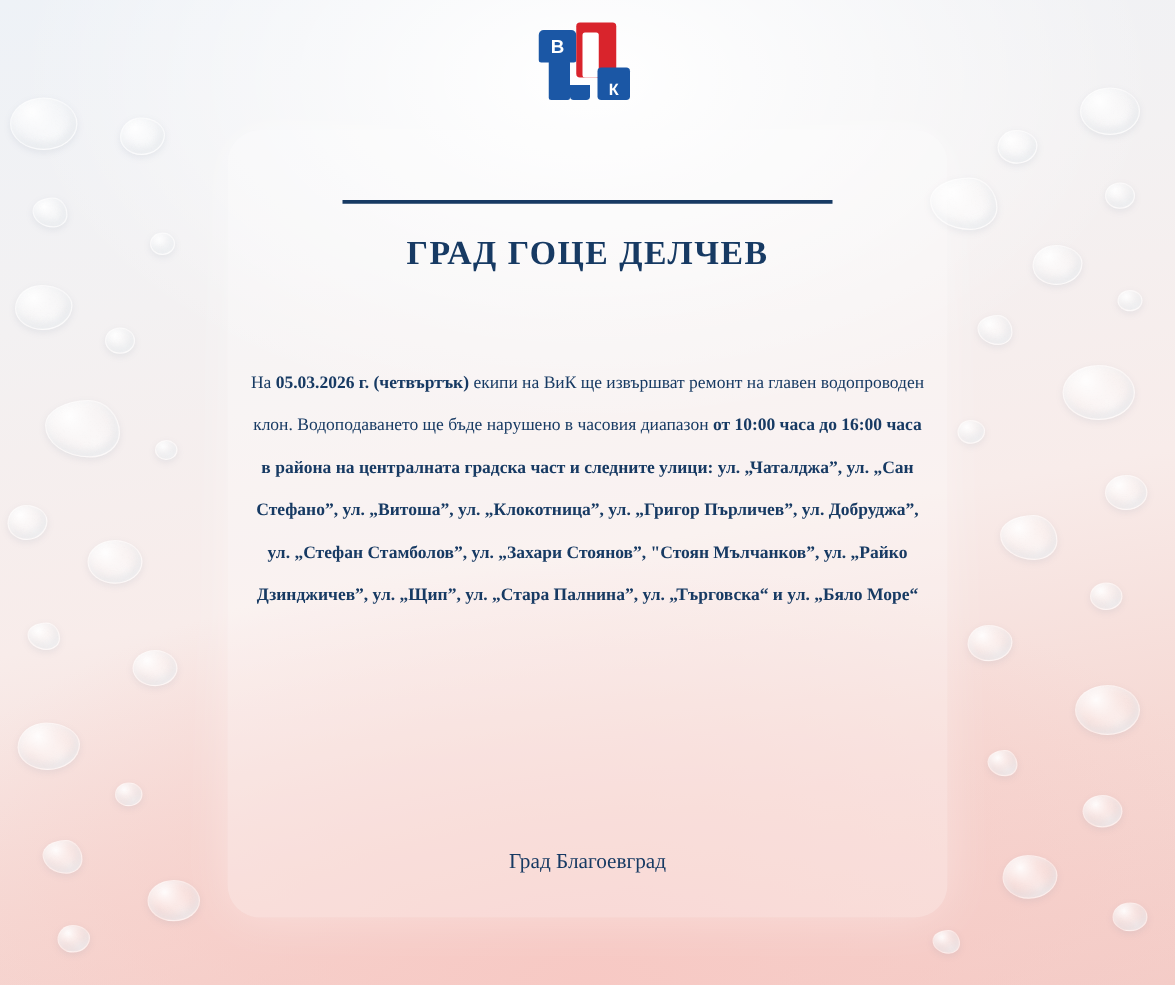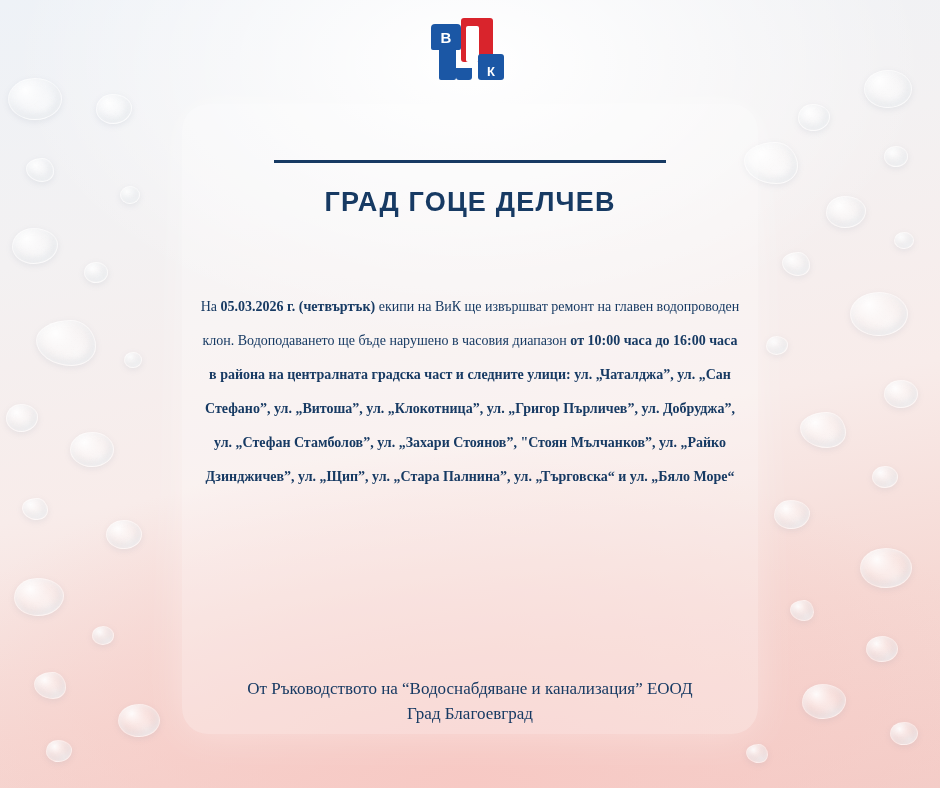--- a/index.html
+++ b/index.html
@@ -144,21 +144,21 @@
     margin: 0;
   }
   #rule {
     width: 392px;
     height: 3px;
     margin: 26px auto 0;
     background: #173a63;
   }
   #city {
     margin: 24px 14px 0;
-    font-family: Liberation Sans, sans-serif;
+    font-family: Liberation Serif, serif;
     font-weight: bold;
     font-size: 27px;
     letter-spacing: 1.2px;
     color: #173a63;
   }
 
   
   #body-text {
     position: absolute;
     left: 200px;
@@ -242,17 +242,16 @@
   <div id="heading">
     <div id="rule"></div>
     <div id="city">ГРАД ГОЦЕ ДЕЛЧЕВ</div>
   </div>
 
   <div id="body-text">
     <span>На </span><b>05.03.2026 г. (четвъртък)</b><span> екипи на ВиК ще извършват ремонт на главен водопроводен клон. Водоподаването ще бъде нарушено в часовия диапазон </span><b class="emph">от 10:00 часа до 16:00 часа в района на централната градска част и следните улици: ул. „Чаталджа”, ул. „Сан Стефано”, ул. „Витоша”, ул. „Клокотница”, ул. „Григор Пърличев”, ул. Добруджа”, ул. „Стефан Стамболов”, ул. „Захари Стоянов”, "Стоян Мълчанков”, ул. „Райко Дзинджичев”, ул. „Щип”, ул. „Стара Палнина”, ул. „Търговска“ и ул. „Бяло Море“</b>
   </div>
 
   <div id="signature">
-    <div>От Ръководството на “Водоснабдяване и канализация” ЕООД</div>
     <div>Град Благоевград</div>
   </div>
 
 </div>
 
 </body></html>

